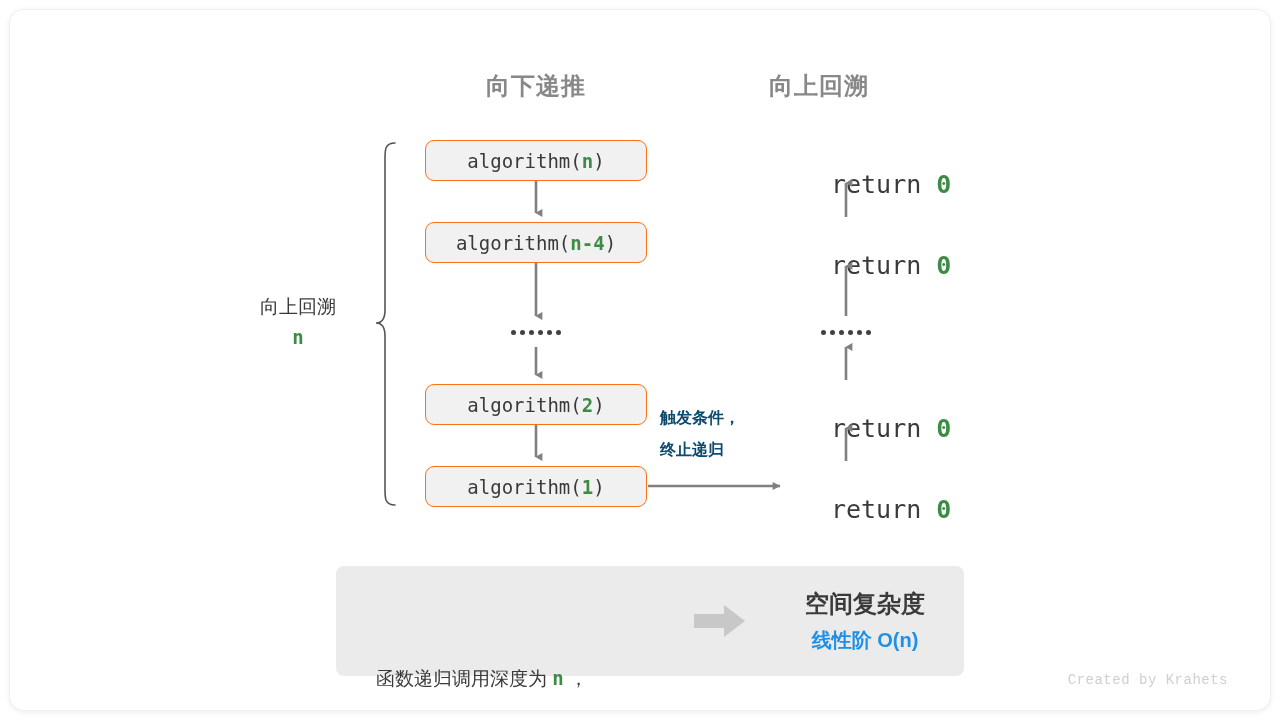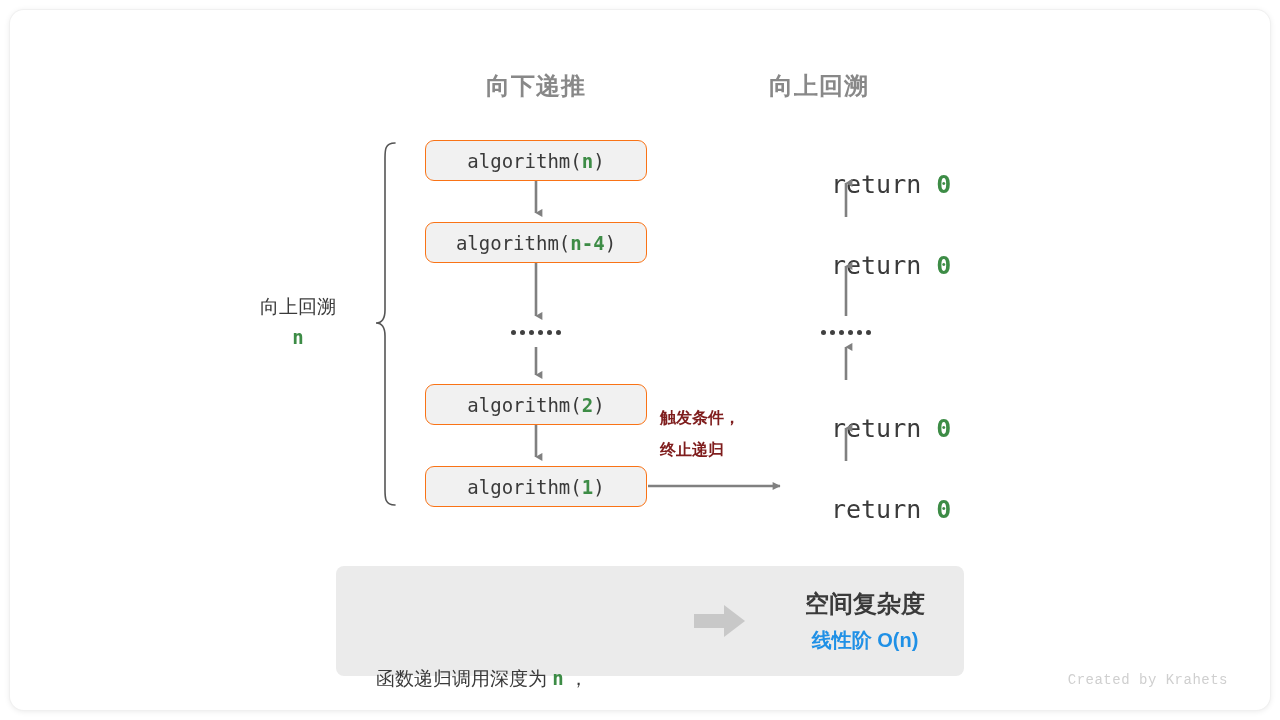--- a/index.html
+++ b/index.html
@@ -132,21 +132,21 @@
     line-height: 30px;
   }
 
   
   #side-note {
     position: absolute;
     left: 650px;
     top: 392px;
     font-size: 16px;
     font-weight: bold;
-    color: #7f1d1d;
+    color: #0c4a6e;
     line-height: 32px;
     white-space: nowrap;
   }
 
   
   #summary-box {
     position: absolute;
     left: 326px;
     top: 556px;
     width: 628px;

